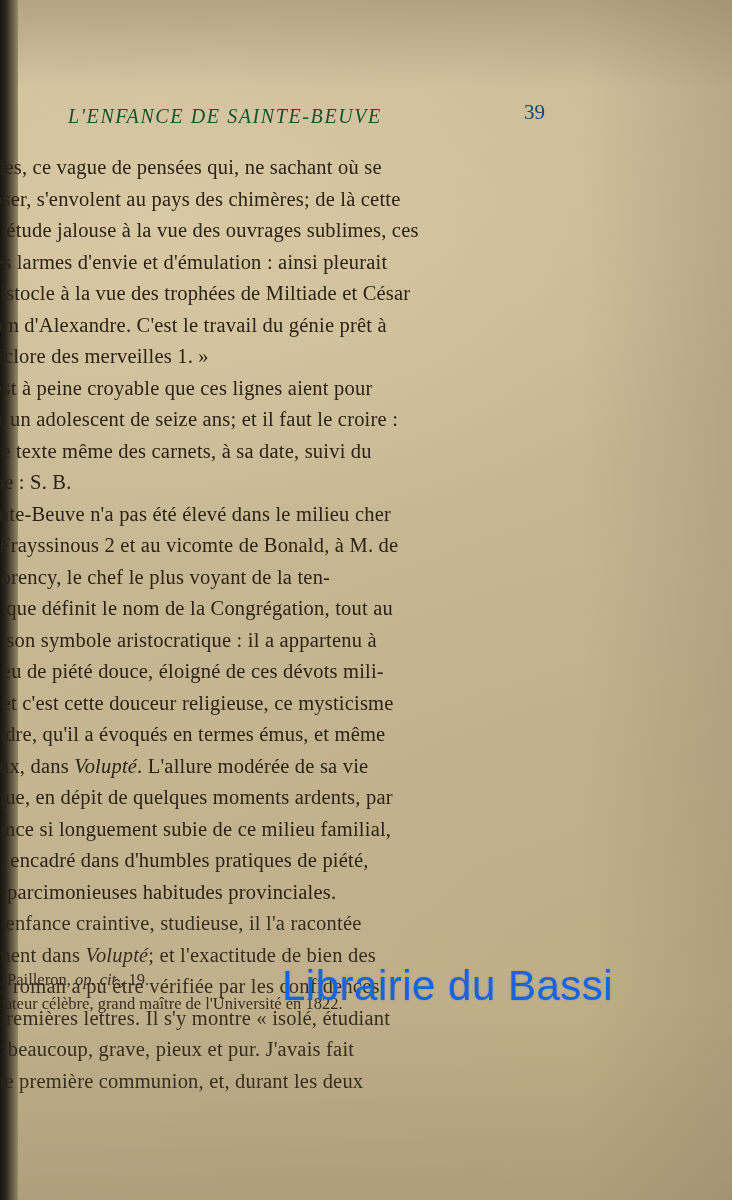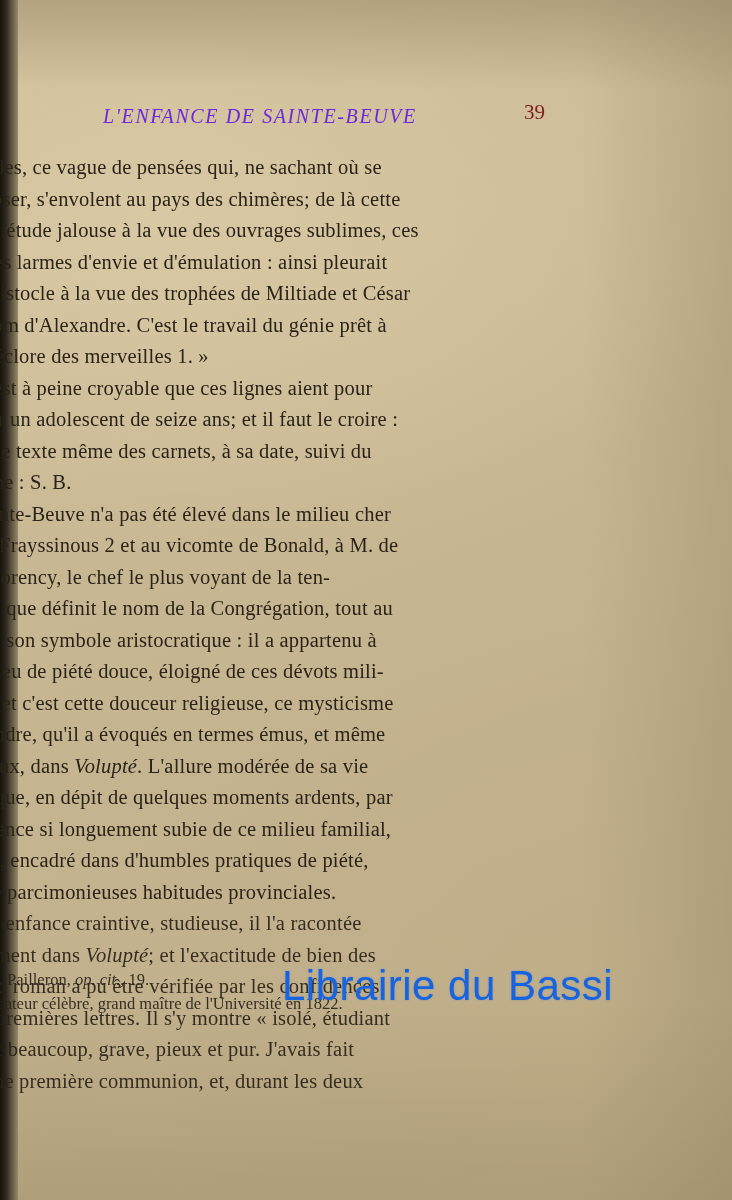--- a/index.html
+++ b/index.html
@@ -73,31 +73,30 @@
     color: #2a2317;
   }
   .running-head {
     position: absolute;
     left: 68px;
     top: 105px;
     font-family: "Liberation Serif", serif;
     font-style: italic;
     font-size: 20px;
     letter-spacing: 1.6px;
-    color: #6d28d9;
-    white-space: nowrap;
-    margin-left: 35px;
+    color: #14532d;
+    white-space: nowrap;
   }
   .folio {
     position: absolute;
     left: 524px;
     top: 100px;
     font-family: "Liberation Serif", serif;
     font-size: 21px;
-    color: #7f1d1d;
+    color: #0c4a6e;
   }
   .body {
     position: absolute;
     left: 0;
     top: 152px;
     width: 575px;
   }
   .line {
     font-size: 20.5px;
     line-height: 31.5px;

